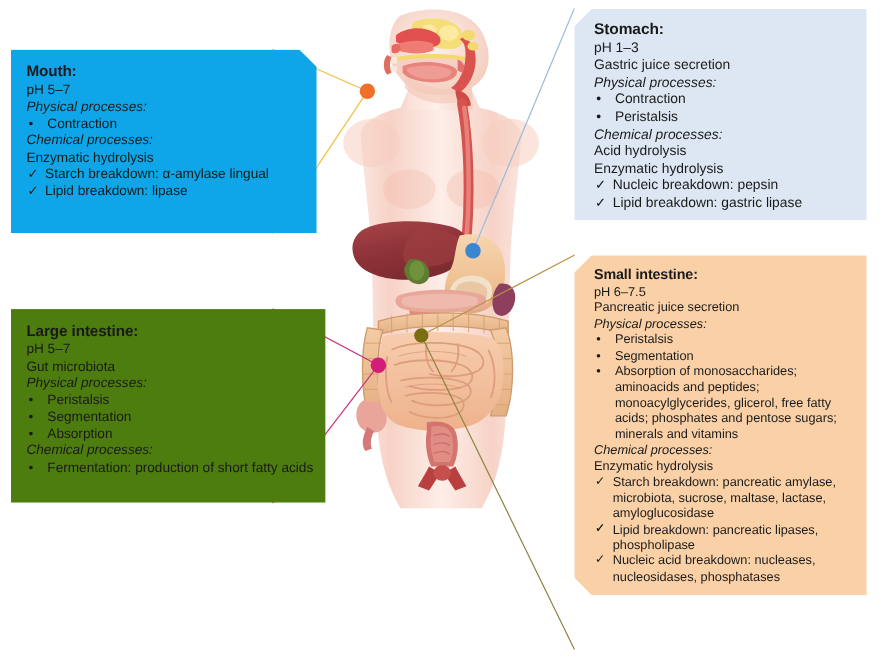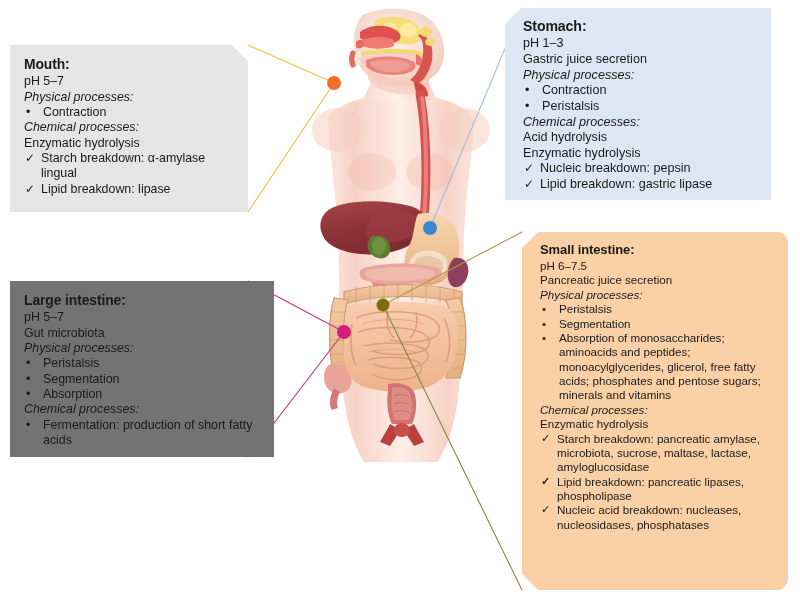--- a/index.html
+++ b/index.html
@@ -52,50 +52,49 @@
   }
   .callout-inner {
     position: relative;
     width: 100%;
     height: 100%;
     box-sizing: border-box;
   }
 
   .box-mouth {
     left: 10px; top: 45px;
-    width: 238px; height: 167px;
-    background: #e5e5e5;
+    width: 278px; height: 167px;
+    background: #0ea5e9;
     clip-path: polygon(0 0, calc(100% - 16px) 0, 100% 16px, 100% 100%, 0 100%);
     padding: 11px 10px 8px 14px;
     font-size: 12.4px;
   }
   .box-stomach {
-    left: 505px; top: 8px;
+    left: 522px; top: 8px;
     width: 266px; height: 192px;
     background: #dde7f3;
     clip-path: polygon(16px 0, 100% 0, 100% 100%, 0 100%, 0 16px);
     padding: 10px 10px 4px 18px;
     font-size: 12.6px;
   }
   .box-large {
     left: 10px; top: 281px;
-    width: 264px; height: 176px;
-    background: #737373;
+    width: 286px; height: 176px;
+    background: #4d7c0f;
     clip-path: polygon(0 0, 100% 0, 100% 100%, 0 100%);
     padding: 11px 10px 8px 14px;
     font-size: 12.4px;
   }
   .box-small {
     left: 522px; top: 232px;
-    width: 266px; height: 358px;
+    width: 266px; height: 309px;
     background: #fad0a6;
     clip-path: polygon(16px 0, 100% 0, 100% 100%, 16px 100%, 0 calc(100% - 16px), 0 16px);
     padding: 10px 10px 8px 18px;
     font-size: 11.6px;
-    border-radius: 11px;
   }
 
   .c-title {
     font-weight: bold;
     font-size: 1.12em;
     margin-bottom: 1px;
     letter-spacing: -0.1px;
   }
   .c-line {
     margin: 0;

